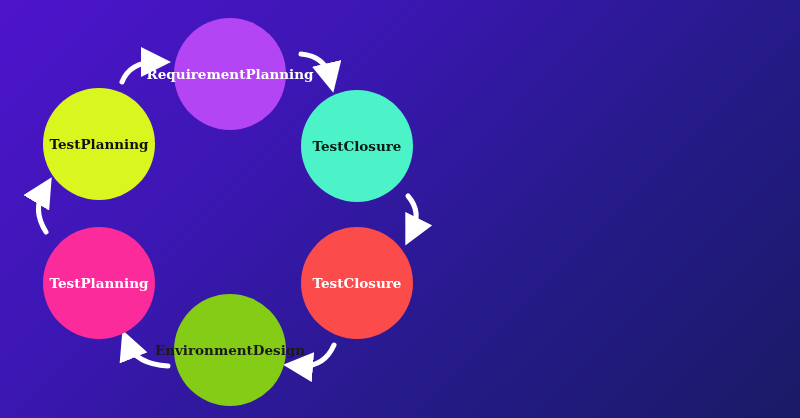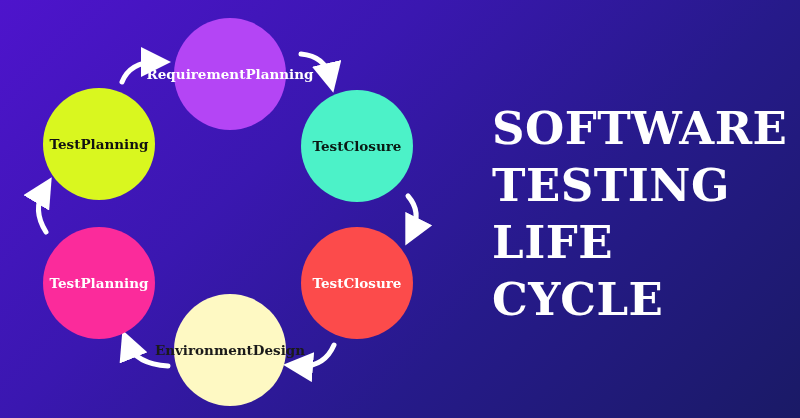--- a/index.html
+++ b/index.html
@@ -57,34 +57,28 @@
   <div class="node" style="left:301px; top:90px; background:#4cf2c8; color:#0a1a14;">
     <span>Test</span>
     <span>Closure</span>
   </div>
 
   <div class="node" style="left:301px; top:227px; background:#fc4b4b; color:#ffffff;">
     <span>Test</span>
     <span>Closure</span>
   </div>
 
-  <div class="node" style="left:174px; top:294px; background:#fef9c3; color:#1a1a1a;">
+  <div class="node" style="left:174px; top:294px; background:#84cc16; color:#1a1a1a;">
     <span>Environment</span>
     <span>Design</span>
   </div>
 
   <div class="node" style="left:43px; top:227px; background:#fb2b9b; color:#ffffff;">
     <span>Test</span>
     <span>Planning</span>
   </div>
 
   <div class="node" style="left:43px; top:88px; background:#d9f71f; color:#111111;">
     <span>Test</span>
     <span>Planning</span>
   </div>
 
-  <div class="title">
-    <span>SOFTWARE</span>
-    <span>TESTING</span>
-    <span>LIFE</span>
-    <span>CYCLE</span>
-  </div>
 </div>
 
 </body></html>

